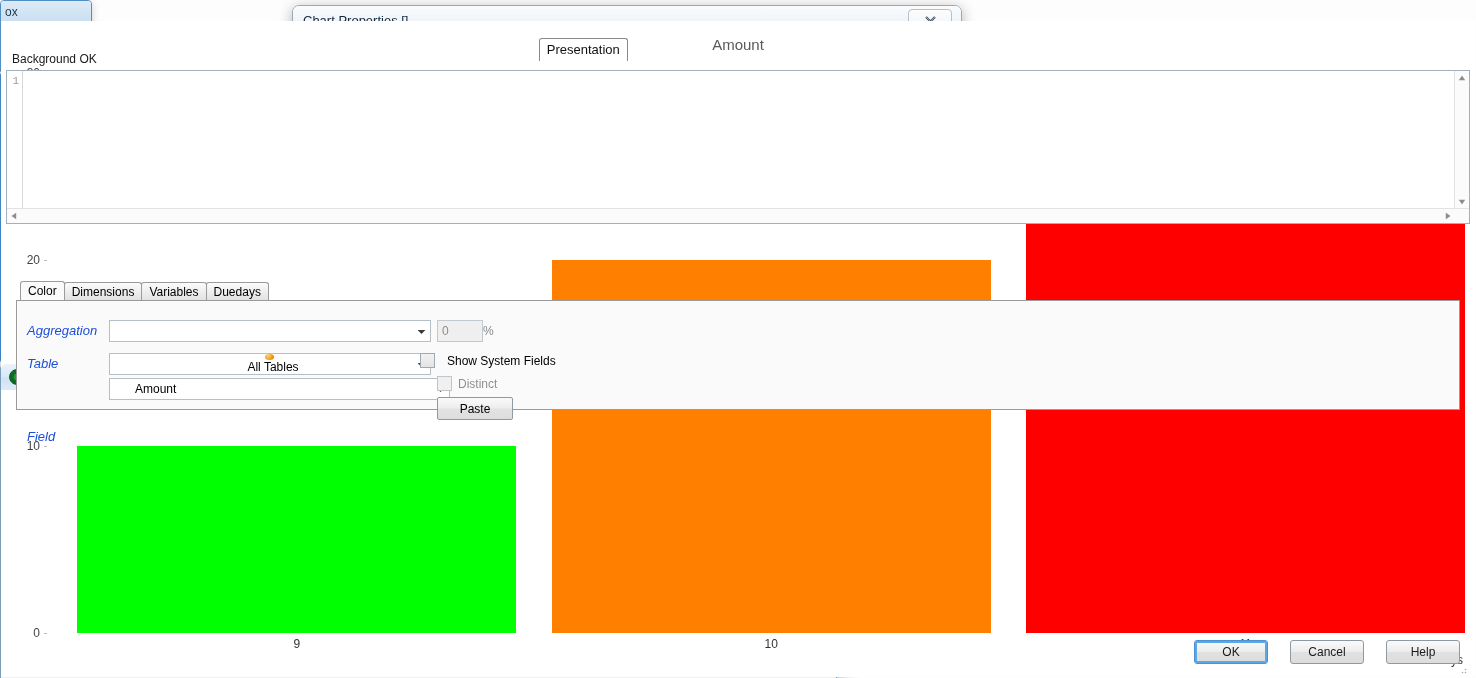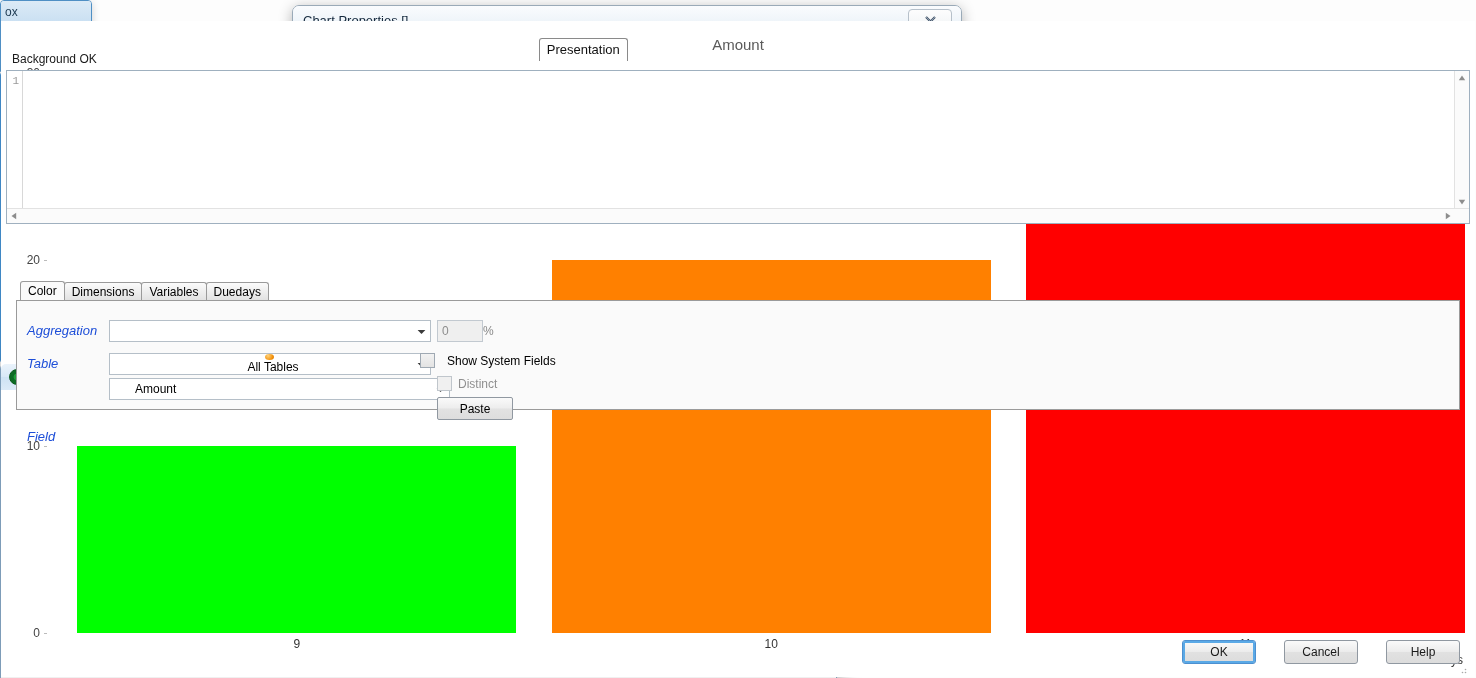--- a/index.html
+++ b/index.html
@@ -486,21 +486,21 @@
     width: 74px; height: 21px;
     background: linear-gradient(to bottom,#fafafa 0%,#ededed 48%,#e2e2e2 52%,#dddddd 100%);
     border: 1px solid #9098a1;
     border-radius: 2px;
     font-size: 12px;
     display: flex; align-items: center; justify-content: center;
     cursor: pointer;
   }
   .ee-buttons {
     position: absolute; right: 10px; bottom: 8px;
-    display: flex; gap: 28px;
+    display: flex; gap: 22px;
   }
   .ee-buttons .btn { min-width: 72px; height: 22px; }
   .grip {
     position: absolute; right: 3px; bottom: 2px;
     width: 10px; height: 10px;
   }
 </style>
 </head>
 <body>
 

